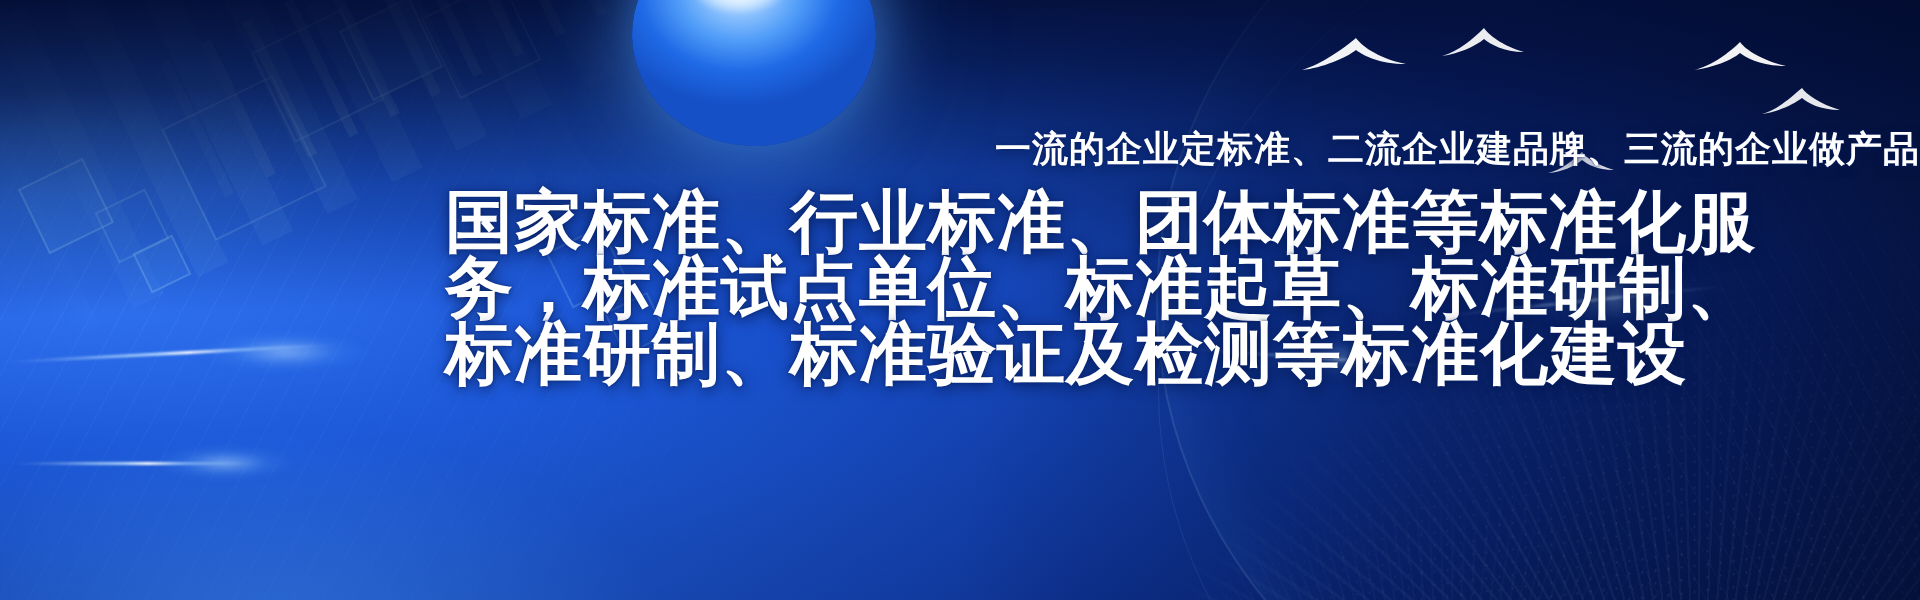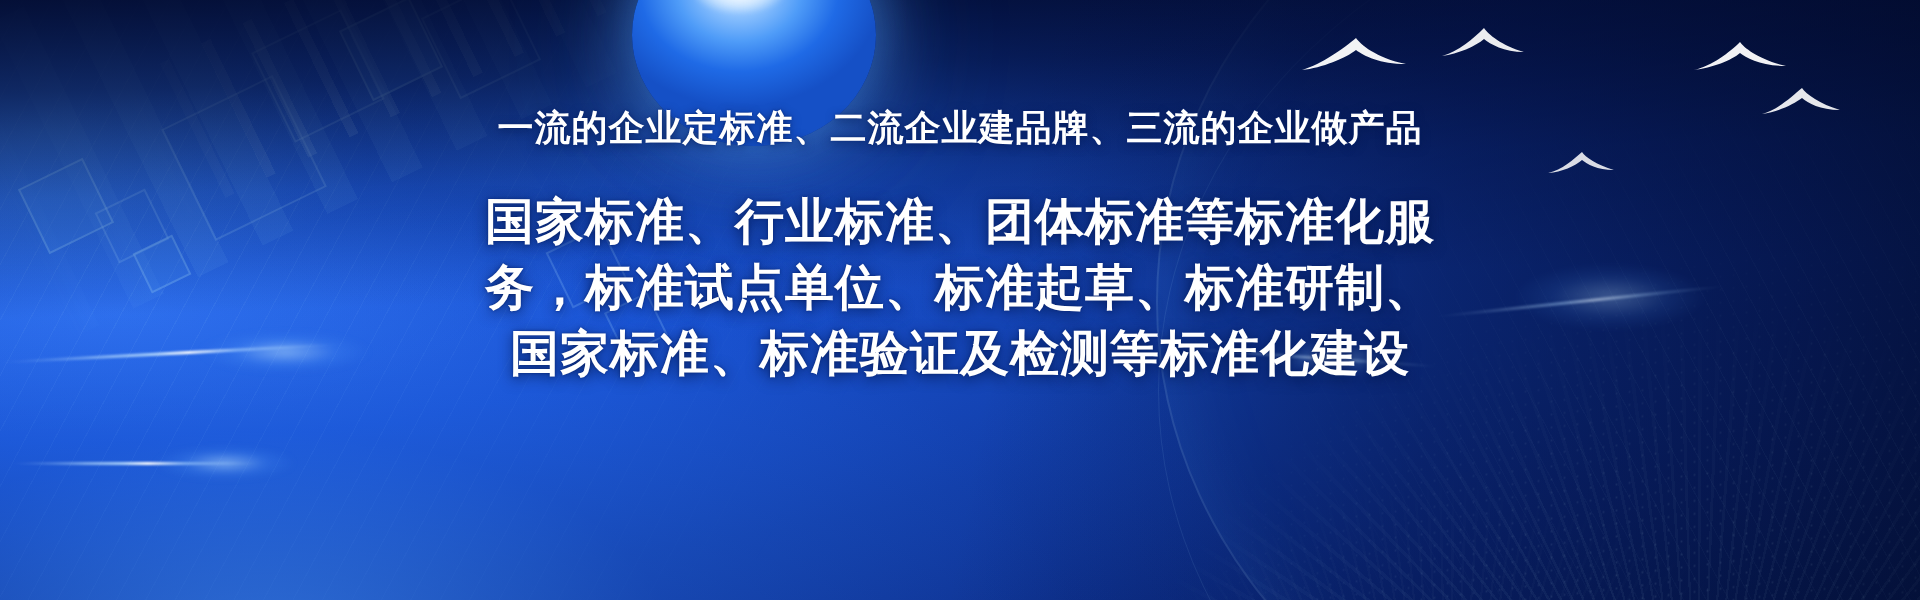--- a/index.html
+++ b/index.html
@@ -193,36 +193,37 @@
 
   
   .text-wrap {
     position: absolute;
     left: 0; right: 0; top: 0;
     text-align: center;
     z-index: 20;
   }
   .headline {
     position: absolute;
-    top: 108px; left: 0; right: 0;
+    top: 129px; left: 0; right: 0;
     font-size: 36px;
     font-weight: 700;
     color: #ffffff;
     letter-spacing: 1px;
     line-height: 1.1;
     text-shadow: 0 2px 10px rgba(4,24,80,0.75), 0 0 2px rgba(10,40,120,0.9);
     white-space: nowrap;
+    text-align: right;
   }
   .body-block {
     position: absolute;
     top: 188px;
     left: 50%;
     transform: translateX(-50%);
     width: 1030px;
-    font-size: 49px;
+    font-size: 68px;
     font-weight: 700;
     color: #ffffff;
     line-height: 66px;
     letter-spacing: 1px;
     text-align: center;
     text-shadow: 0 3px 14px rgba(3,20,72,0.80), 0 0 3px rgba(10,40,120,0.85);
   }
   .body-block .ln { display: block; white-space: nowrap; }
 </style>
 </head>
@@ -299,17 +300,17 @@
       <path d="M2 23 C16 20, 28 9, 36 2 C39 7, 51 15, 68 20 C51 20, 41 14, 36 10 C29 16, 16 22, 2 23 Z" fill="#ffffff" opacity="0.85"></path>
     </svg>
   </div>
 
   <div class="text-wrap">
     <div class="headline">一流的企业定标准、二流企业建品牌、三流的企业做产品</div>
 
     <div class="body-block">
       <span class="ln">国家标准、行业标准、团体标准等标准化服</span>
       <span class="ln">务，标准试点单位、标准起草、标准研制、</span>
-      <span class="ln">国家标准、标准验证及检测等标准化建设</span>
+      <span class="ln">标准研制、标准验证及检测等标准化建设</span>
     </div>
   </div>
 
 </div>
 
 </body></html>

